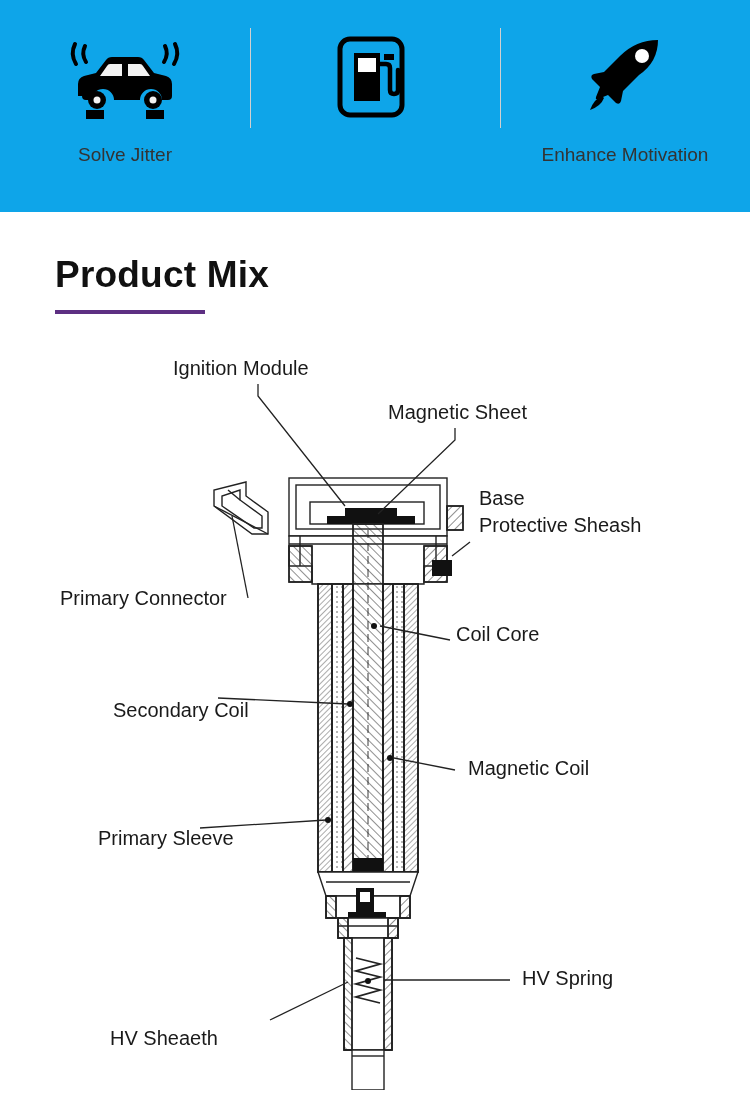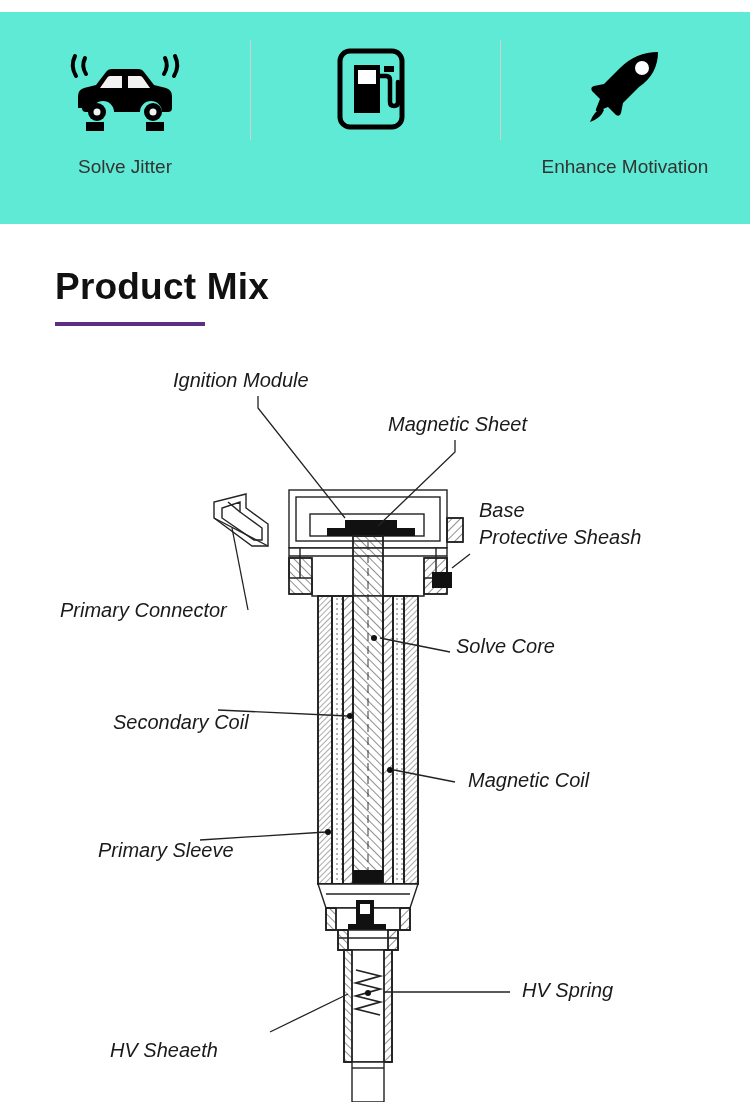--- a/index.html
+++ b/index.html
@@ -13,26 +13,25 @@
     font-family: "Liberation Sans", sans-serif;
     color: #1a1a1a;
     overflow: hidden;
     position: relative;
   }
 
   
   .feature-bar {
     width: 750px;
     height: 212px;
-    background: #5eead4;
+    background: #0ea5e9;
     display: flex;
     align-items: flex-start;
     box-sizing: border-box;
     position: relative;
-    margin-top: 12px;
   }
   .feature {
     flex: 1 1 0;
     display: flex;
     flex-direction: column;
     align-items: center;
     justify-content: flex-start;
     padding-top: 34px;
     position: relative;
     height: 100%;
@@ -81,21 +80,20 @@
     height: 4px;
     background: #5d2f82;
   }
 
   
   .diagram-wrap {
     position: relative;
     width: 750px;
     height: 760px;
     margin-top: 16px;
-    font-style: italic;
   }
   .diagram-wrap svg {
     position: absolute;
     left: 0;
     top: 0;
   }
   .callout {
     position: absolute;
     font-size: 20px;
     color: #1a1a1a;
@@ -301,21 +299,21 @@
 
   <div class="callout" style="left:173px; top:26px;">Ignition Module</div>
 
   <div class="callout" style="left:388px; top:70px;">Magnetic Sheet</div>
 
   <div class="callout" style="left:479px; top:156px;">Base</div>
   <div class="callout" style="left:479px; top:183px;">Protective Sheash</div>
 
   <div class="callout" style="left:60px; top:256px;">Primary Connector</div>
 
-  <div class="callout" style="left:456px; top:292px;">Solve Core</div>
+  <div class="callout" style="left:456px; top:292px;">Coil Core</div>
 
   <div class="callout" style="left:113px; top:368px;">Secondary Coil</div>
 
   <div class="callout" style="left:468px; top:426px;">Magnetic Coil</div>
 
   <div class="callout" style="left:98px; top:496px;">Primary Sleeve</div>
 
   <div class="callout" style="left:522px; top:636px;">HV Spring</div>
 
   <div class="callout" style="left:110px; top:696px;">HV Sheaeth</div>

